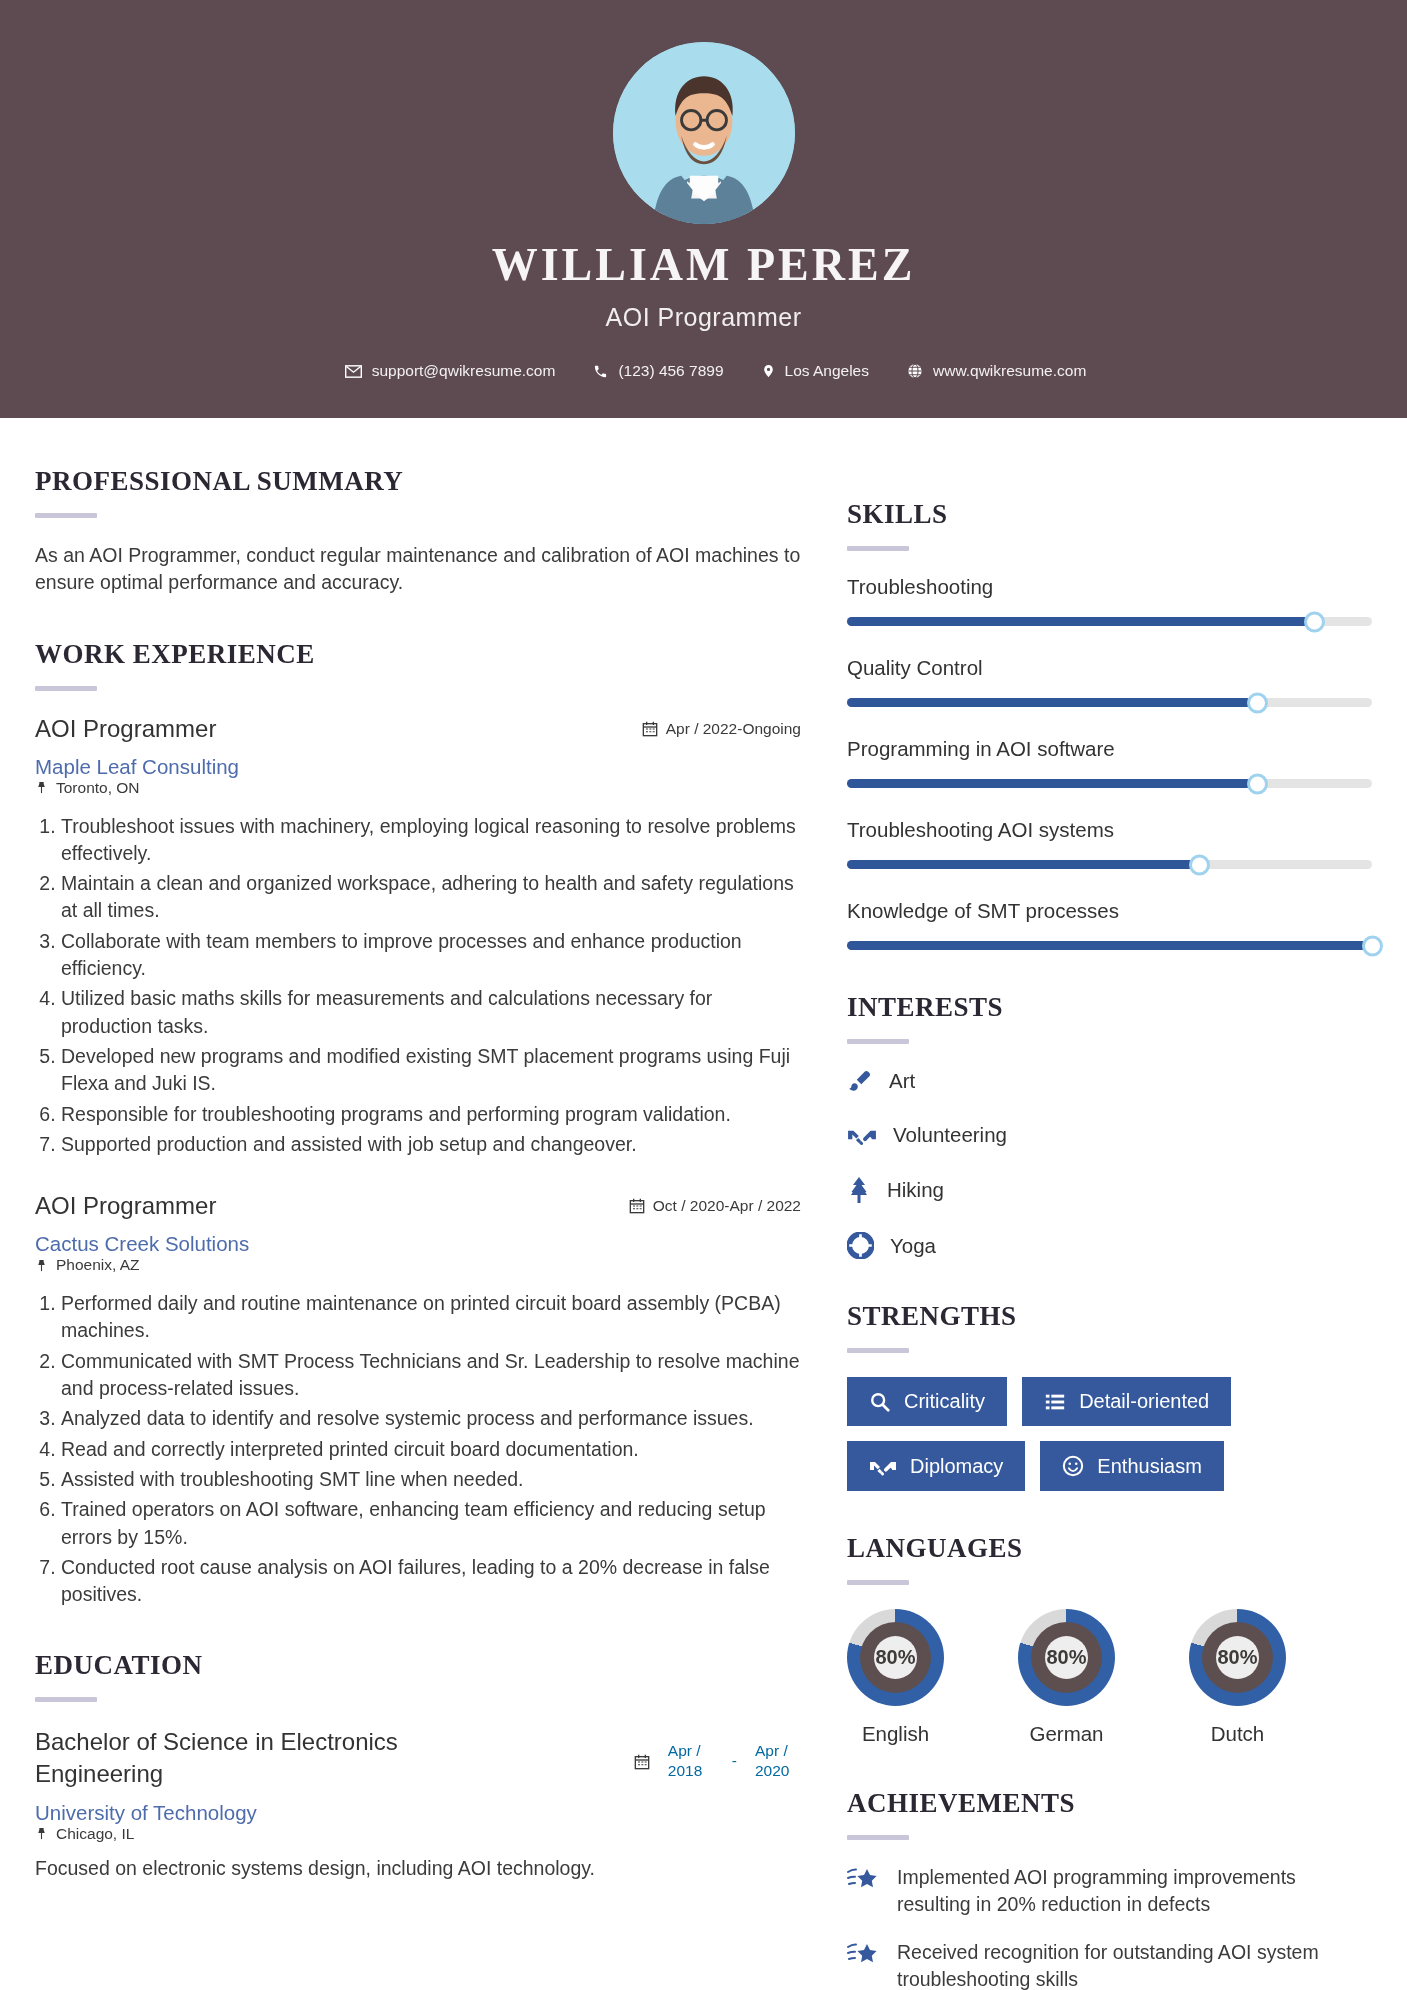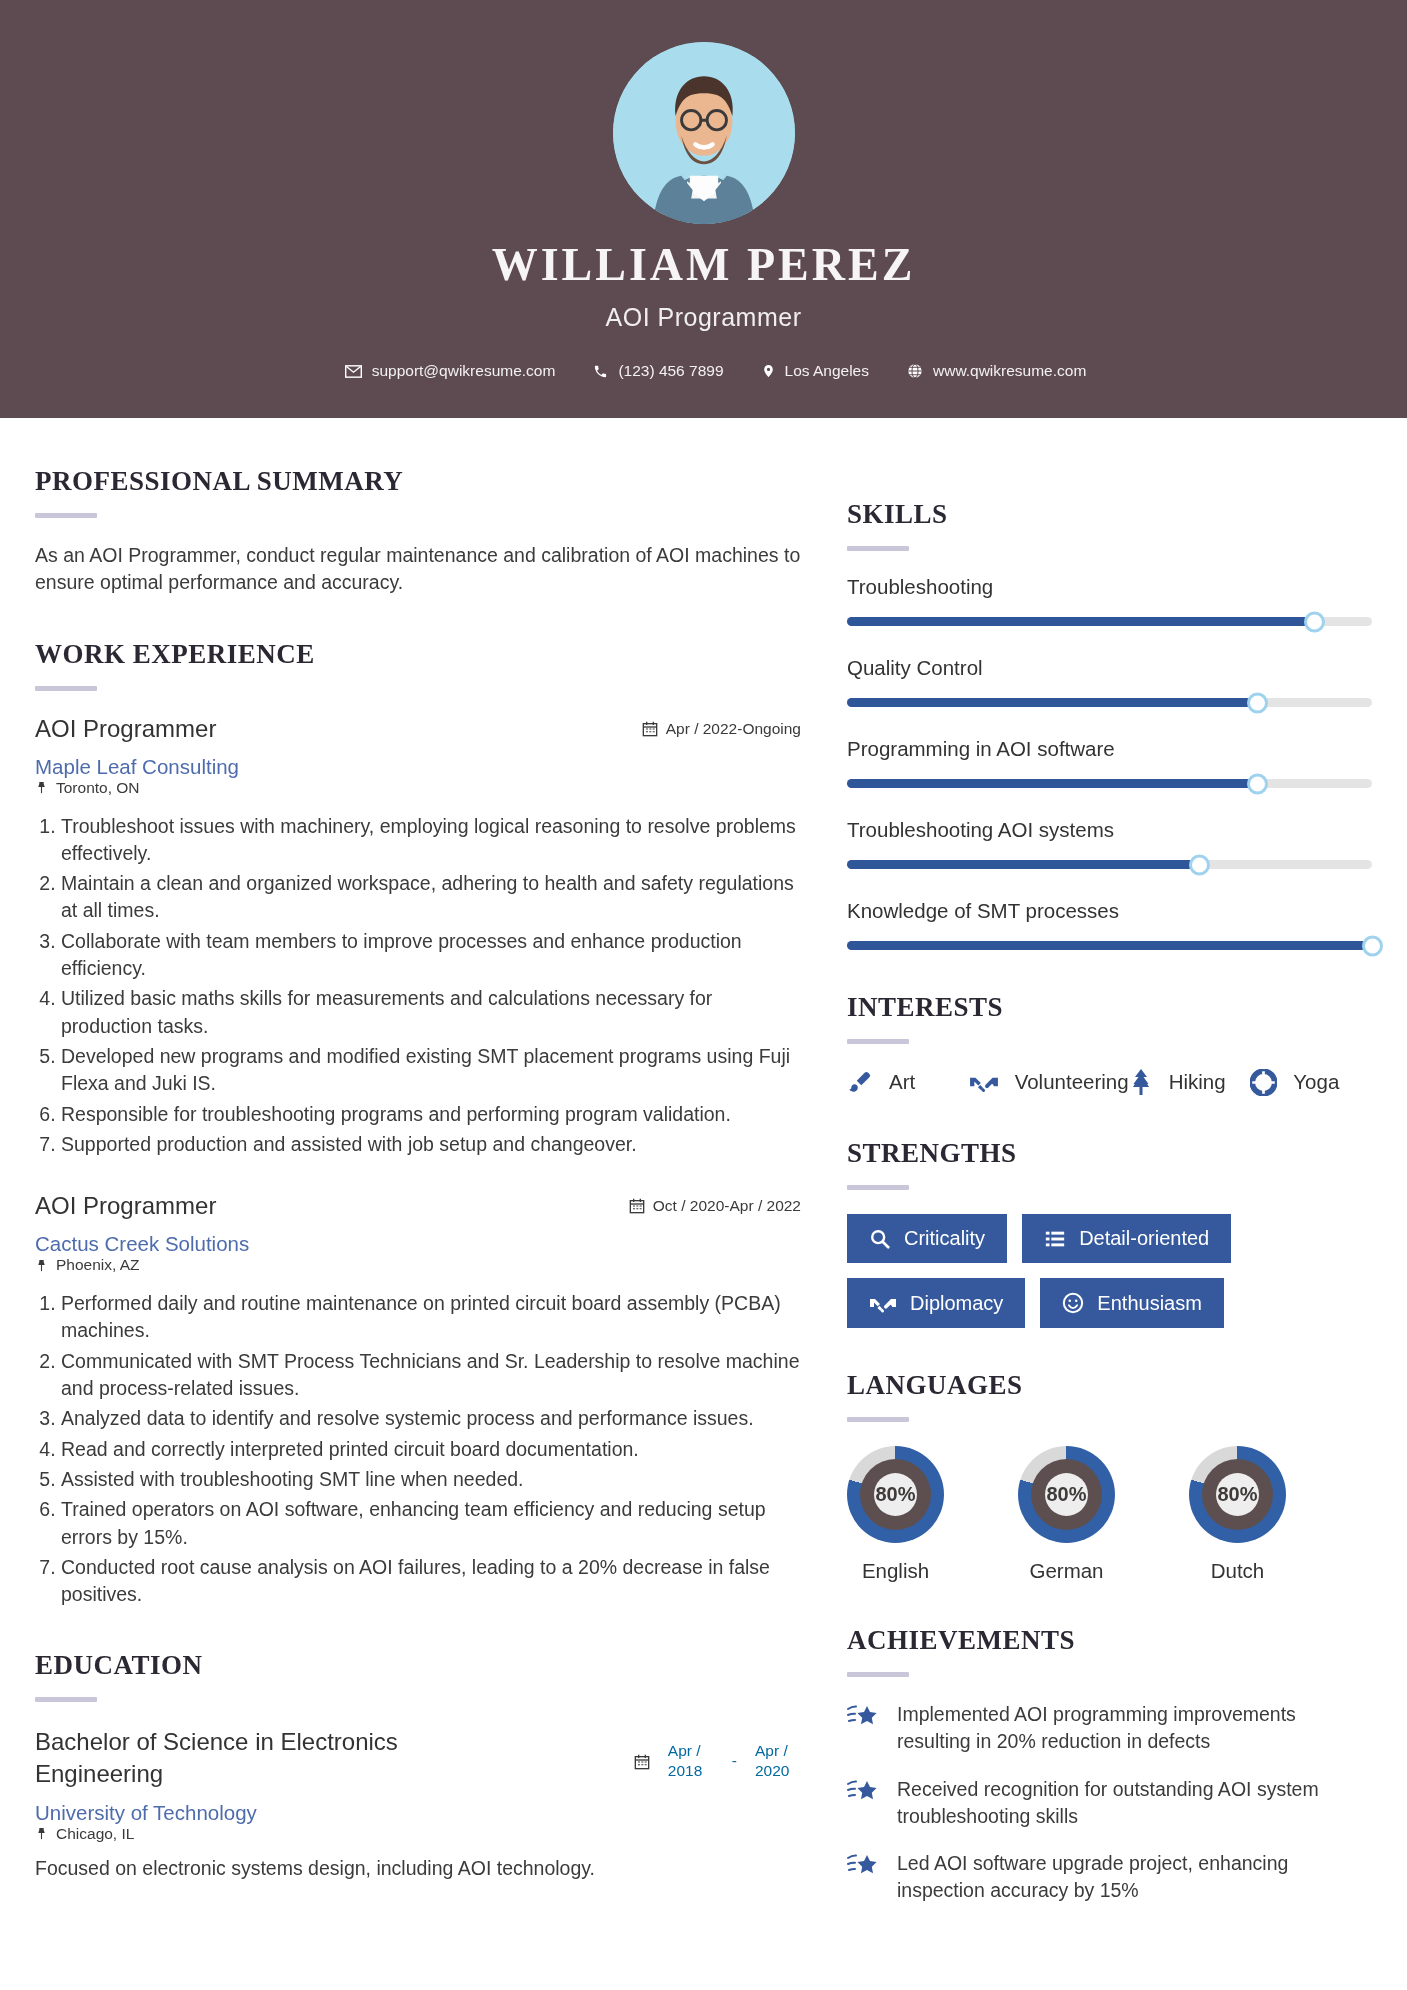--- a/index.html
+++ b/index.html
@@ -46,21 +46,21 @@
   .edu-note { font-size:19.5px; margin-top:14px; color:#3b3b3b; }
 
   
   .skill { margin-bottom:30px; }
   .skill-label { font-size:20.5px; color:#333; margin-bottom:18px; }
   .skill-track { position:relative; height:9px; border-radius:5px; background:#e4e4e4; }
   .skill-fill { position:relative; height:9px; border-radius:5px; background:#2f5699; }
   .skill-handle { position:absolute; right:-11px; top:50%; transform:translateY(-50%); width:21px; height:21px; border-radius:50%; background:#fff; border:3px solid #9fd2ee; }
 
   
-  .interests-grid { display:grid; grid-template-columns:1fr 1fr 1fr 1fr; row-gap:28px; }
+  .interests-grid { display:grid; grid-template-columns:1fr; row-gap:28px; }
   .interest { display:flex; align-items:center; gap:16px; font-size:20.5px; color:#333; }
   .interest svg { display:block; }
 
   
   .strengths-wrap { display:flex; flex-wrap:wrap; gap:15px; max-width:460px; }
   .strength { display:inline-flex; align-items:center; gap:13px; background:#35599c; color:#fff; font-size:20px; padding:13px 22px;justify-content:flex-end; }
   .strength svg { display:block; }
 
   
   .langs { display:flex; gap:74px; }

